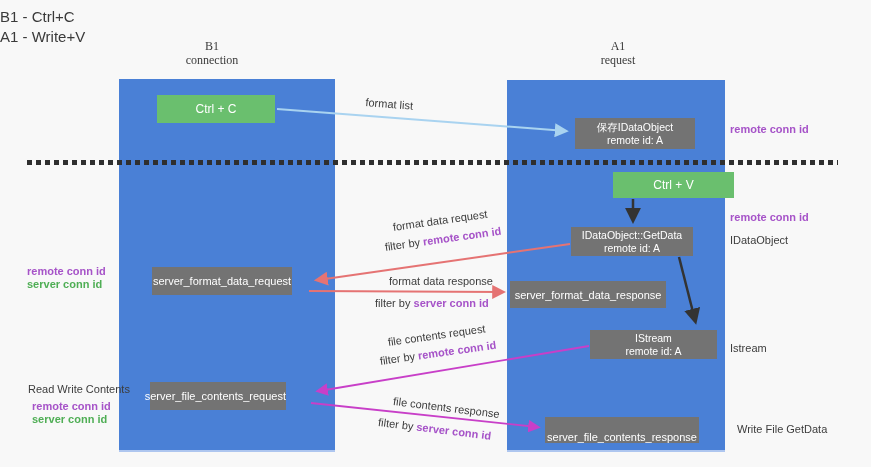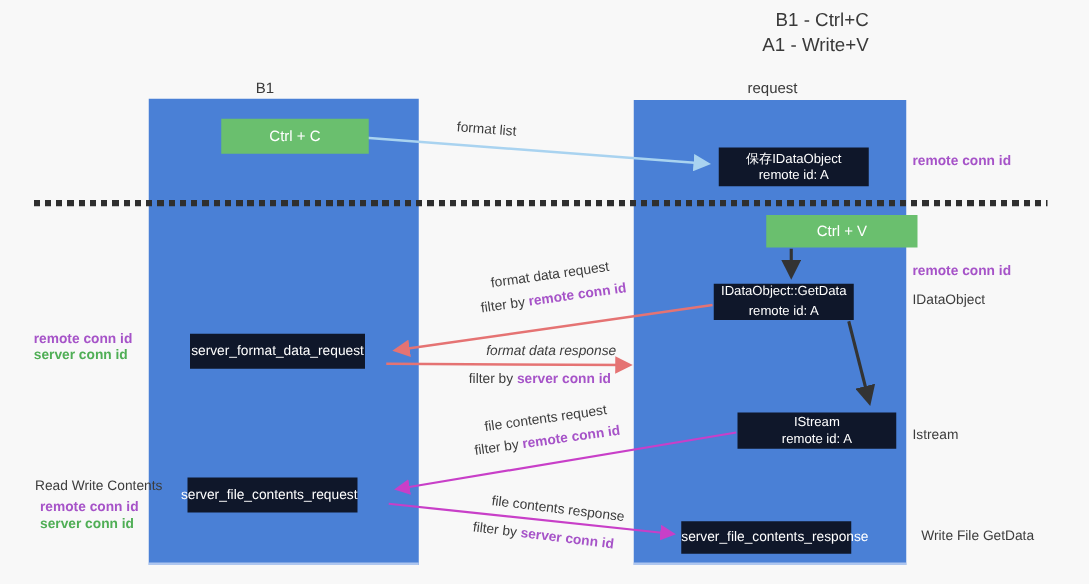--- a/index.html
+++ b/index.html
@@ -6,78 +6,80 @@
   body{
     width:871px;height:467px;
     background:#f8f8f8;
     font-family:"Liberation Sans", sans-serif;
     color:#3c3c3c;
     overflow:hidden;
   }
   .canvas{position:relative;width:871px;height:467px;}
   .abs{position:absolute;}
   .title{
-    left:0;top:7;width:695px;text-align:right;
+    left:0;top:7;width:695px;text-align:left;
     font-size:15px;line-height:20px;color:#3a3a3a;
   }
   .title div{white-space:pre;}
   .col-header{
-    top:63px;width:120px;text-align:center;
-    font-size:12px;line-height:14px;color:#3a3a3a;
+    top:39px;width:120px;text-align:center;
+    font-size:12px;line-height:14px;color:#3a3a3a;font-family:Liberation Serif, serif;
   }
   .column{
     background:#4a80d6;
     border-bottom:2px solid #aec6ef;
     box-sizing:border-box;
   }
   .col-left{left:119px;top:79px;width:216px;height:373px;}
   .col-right{left:507px;top:80px;width:218px;height:372px;}
   .dashed-line{
     left:27px;top:160px;width:811px;height:5px;
     background:repeating-linear-gradient(90deg,#2f2f2f 0 5px,transparent 5px 9px);
   }
   .node{
     color:#fff;text-align:center;
     display:flex;flex-direction:column;justify-content:center;
     box-sizing:border-box;
   }
   .green{background:#6abf6e;font-size:12px;}
-  .orange{background:#0f172a;font-size:11px;}
+  .orange{background:#737373;font-size:11px;}
   .two-line{font-size:10.5px;line-height:13px;}
-  .n-ctrl-c{left:157px;top:95px;width:118px;height:28px;margin-left:20px;}
+  .n-ctrl-c{left:157px;top:95px;width:118px;height:28px;}
   .n-save{left:575px;top:118px;width:120px;height:31px;}
   .n-ctrl-v{left:573px;top:172px;width:121px;height:26px;margin-left:40px;}
-  .n-getdata{left:571px;top:227px;width:112px;height:29px;justify-content:space-between;}
+  .n-getdata{left:571px;top:227px;width:122px;height:29px;}
   .n-format-req{left:152px;top:267px;width:140px;height:28px;}
   .n-format-resp{left:510px;top:281px;width:156px;height:27px;}
   .n-istream{left:590px;top:330px;width:127px;height:29px;}
   .n-file-req{left:150px;top:382px;width:136px;height:28px;align-items:flex-end;}
-  .n-file-resp{left:545px;top:417px;width:136px;height:26px;}
+  .n-file-resp{left:545px;top:417px;width:154px;height:26px;justify-content:flex-end;}
   .side-label{font-size:11px;white-space:nowrap;}
   .purple{color:#a653c8;font-weight:bold;}
   .greentxt{color:#4fae55;font-weight:bold;}
   .darktxt{color:#3c3c3c;font-weight:normal;}
   .arrow-label{font-size:11px;white-space:nowrap;color:#3c3c3c;transform-origin:left top;}
   .arrow-label .key{font-weight:bold;color:#a653c8;}
   svg.arrows{left:0;top:0;pointer-events:none;}
 </style>
 </head>
 <body>
 
 <div class="canvas">
 
   <div class="abs title" style="left:0;top:7px;">
     <div>B1 - Ctrl+C</div>
     <div>A1 - Write+V</div>
   </div>
 
   <div class="abs col-header" style="left:152px;">
     <div>B1</div>
+    <div>connection</div>
   </div>
   <div class="abs col-header" style="left:558px;">
+    <div>A1</div>
     <div>request</div>
   </div>
 
   <div class="abs column col-left"></div>
   <div class="abs column col-right"></div>
 
   <svg class="abs arrows" width="871" height="467" viewBox="0 0 871 467">
     <defs>
       <marker id="m-blue" viewBox="0 0 10 10" refX="8" refY="5" markerWidth="7" markerHeight="7" orient="auto">
         <path d="M0,0 L10,5 L0,10 z" fill="#a9d3f0"></path>
@@ -118,20 +120,23 @@
 
   <div class="abs node orange two-line n-getdata">
     <div>IDataObject::GetData</div>
     <div>remote id: A</div>
   </div>
 
   <div class="abs node orange n-format-req">
     <div>server_format_data_request</div>
   </div>
 
+  <div class="abs node orange n-format-resp">
+    <div>server_format_data_response</div>
+  </div>
 
   <div class="abs node orange two-line n-istream">
     <div>IStream</div>
     <div>remote id: A</div>
   </div>
 
   <div class="abs node orange n-file-req">
     <div>server_file_contents_request</div>
   </div>
 
@@ -149,21 +154,21 @@
   <div class="abs side-label greentxt" style="left:27px;top:278px;">server conn id</div>
   <div class="abs side-label darktxt" style="left:28px;top:383px;">Read Write Contents</div>
   <div class="abs side-label purple" style="left:32px;top:400px;">remote conn id</div>
   <div class="abs side-label greentxt" style="left:32px;top:413px;">server conn id</div>
 
   <div class="abs arrow-label" style="left:366px;top:96px;transform:rotate(4.5deg);">format list</div>
 
   <div class="abs arrow-label" style="left:392px;top:221px;transform:rotate(-8deg);">format data request</div>
   <div class="abs arrow-label" style="left:384px;top:241px;transform:rotate(-8deg);"><span>filter by </span><span class="key">remote conn id</span></div>
 
-  <div class="abs arrow-label" style="left:389px;top:275px;font-style:italic;">format data response</div>
+  <div class="abs arrow-label" style="left:389px;top:275px;">format data response</div>
   <div class="abs arrow-label" style="left:375px;top:297px;"><span>filter by </span><span class="key">server conn id</span></div>
 
   <div class="abs arrow-label" style="left:387px;top:336px;transform:rotate(-8deg);">file contents request</div>
   <div class="abs arrow-label" style="left:379px;top:355px;transform:rotate(-8deg);"><span>filter by </span><span class="key">remote conn id</span></div>
 
   <div class="abs arrow-label" style="left:394px;top:395px;transform:rotate(7deg);">file contents response</div>
   <div class="abs arrow-label" style="left:379px;top:416px;transform:rotate(7deg);"><span>filter by </span><span class="key">server conn id</span></div>
 
 </div>
 

